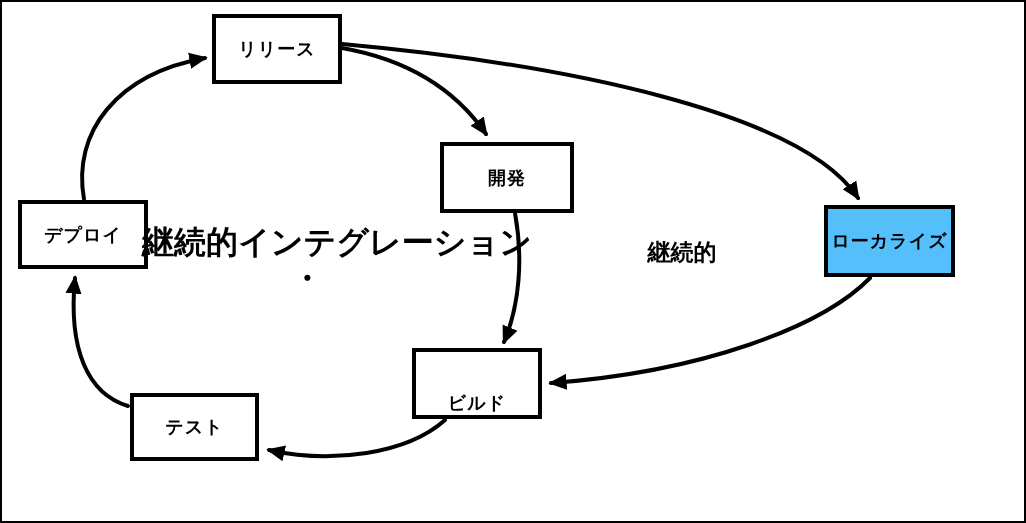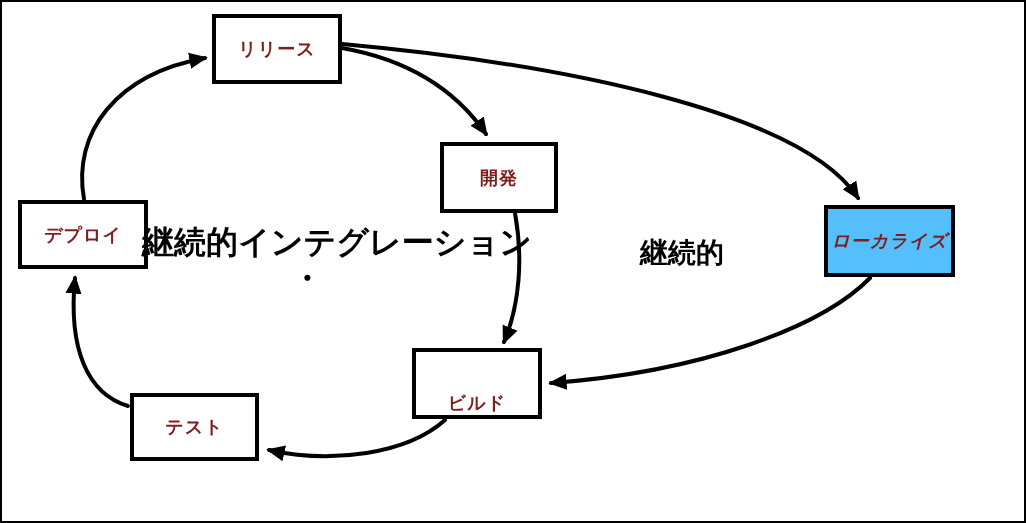--- a/index.html
+++ b/index.html
@@ -36,21 +36,21 @@
     background: #ffffff;
     display: flex;
     align-items: center;
     justify-content: center;
     z-index: 2;
   }
   .node .node-label {
     font-size: 18px;
     font-weight: 600;
     letter-spacing: 1px;
-    color: #7f1d1d;
+    color: #000000;
     white-space: nowrap;
   }
   .annotation {
     position: absolute;
     z-index: 2;
     text-align: center;
     color: #000000;
     font-weight: 700;
     white-space: nowrap;
   }
@@ -75,38 +75,38 @@
         <path class="edge" d="M 513 211 C 521 255, 518 302, 502 340" marker-end="url(#arrowhead)" stroke="#000000"></path>
         <path class="edge" d="M 868 276 C 820 325, 700 370, 549 381" marker-end="url(#arrowhead)" stroke="#000000"></path>
         <path class="edge" d="M 443 418 C 405 452, 330 462, 267 448" marker-end="url(#arrowhead)" stroke="#000000"></path>
         <path class="edge" d="M 126 404 C 86 392, 66 348, 73 276" marker-end="url(#arrowhead)" stroke="#000000"></path>
       </g>
   </svg>
   <div id="node-layer">
       <div class="node" style="left: 210px; top: 12px; width: 130px; height: 70px; background: rgb(255, 255, 255);">
         <span class="node-label">リリース</span>
       </div>
-      <div class="node" style="left: 438px; top: 140px; width: 118px; height: 71px; background: rgb(255, 255, 255);">
+      <div class="node" style="left: 438px; top: 140px; width: 134px; height: 71px; background: rgb(255, 255, 255);">
         <span class="node-label">開発</span>
       </div>
       <div class="node" style="left: 16px; top: 198px; width: 130px; height: 69px; background: rgb(255, 255, 255);">
         <span class="node-label">デプロイ</span>
       </div>
-      <div class="node" style="left: 822px; top: 203px; width: 131px; height: 72px; background: rgb(84, 191, 250); font-style: italic;">
+      <div class="node" style="left: 822px; top: 203px; width: 131px; height: 72px; background: rgb(84, 191, 250);">
         <span class="node-label">ローカライズ</span>
       </div>
       <div class="node" style="left: 410px; top: 346px; width: 130px; height: 71px; background: rgb(255, 255, 255); align-items: flex-end;">
         <span class="node-label">ビルド</span>
       </div>
       <div class="node" style="left: 128px; top: 391px; width: 129px; height: 68px; background: rgb(255, 255, 255);">
         <span class="node-label">テスト</span>
       </div>
     </div>
   <div id="annotation-layer">
       <div class="annotation" style="left: 140px; top: 222px; width: 330px; font-size: 32px; line-height: 36px;">
         <span class="ann-line">継続的インテグレーション</span>
         <span class="ann-line">・</span>
       </div>
-      <div class="annotation" style="left: 545px; top: 234px; width: 270px; font-size: 28px; line-height: 33px;">
+      <div class="annotation" style="left: 545px; top: 234px; width: 270px; font-size: 23px; line-height: 33px;">
         <span class="ann-line">継続的</span>
       </div>
     </div>
 </div>
 
 </body></html>

